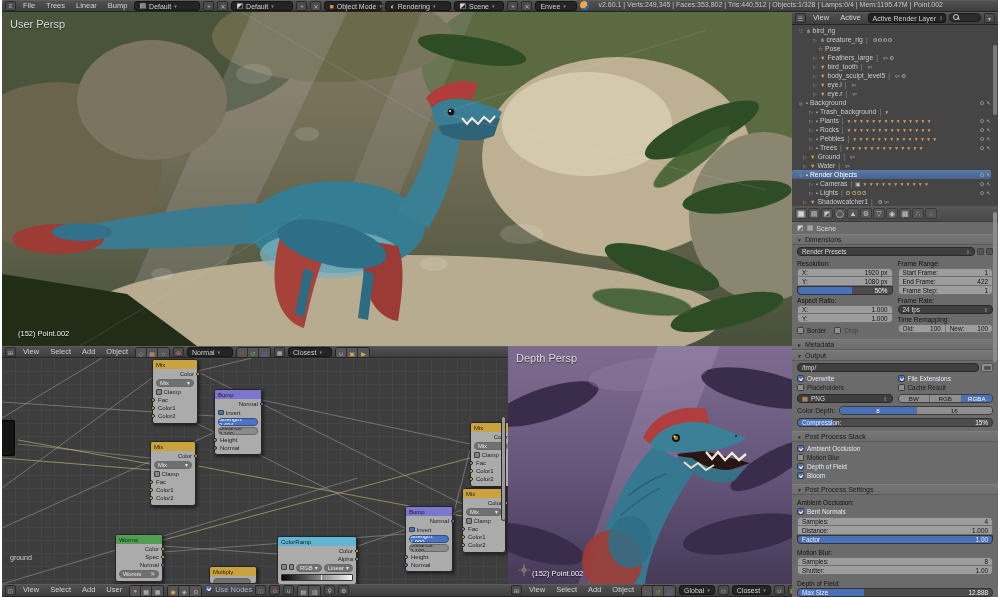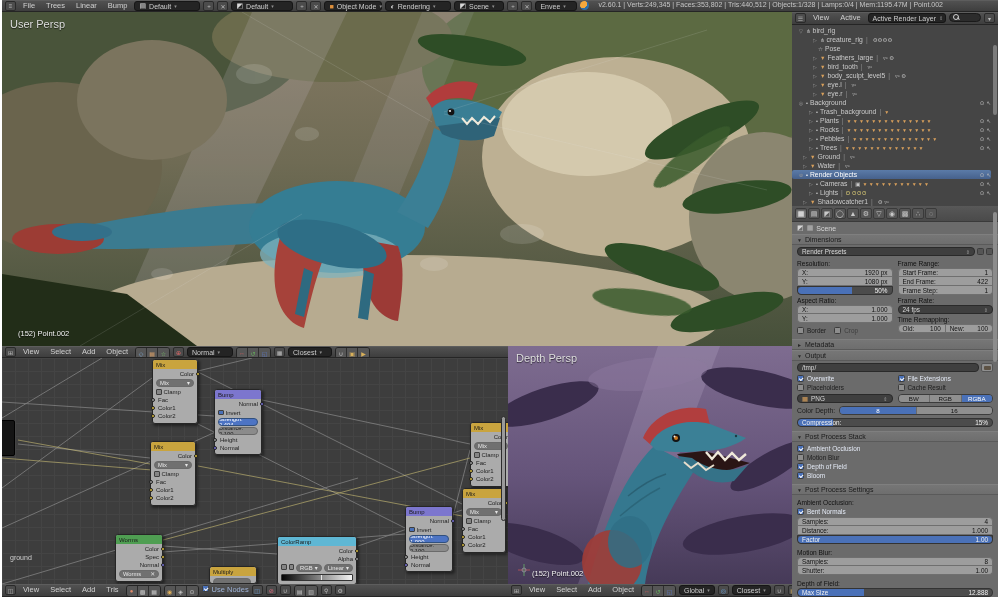--- a/index.html
+++ b/index.html
@@ -450,21 +450,21 @@
         <div class="srow in"><span class="sock l sy"></span><span>Color2</span></div>
       </div>
     </div>
   </div>
 
   <div class="bar" style="left:0;top:584px;width:506px;height:13px;">
     <span class="ib">◫</span>
     <span class="mi">View</span>
     <span class="mi">Select</span>
     <span class="mi">Add</span>
-    <span class="mi">Tris</span>
+    <span class="mi">User</span>
     <span class="grp">
       <span class="gi" style="color:#e08a6a">●</span>
       <span class="gi">▩</span>
       <span class="gi">▦</span>
     </span>
     <span class="grp">
       <span class="gi" style="color:#e0b05a">◉</span>
       <span class="gi">◈</span>
       <span class="gi">⊙</span>
     </span>

